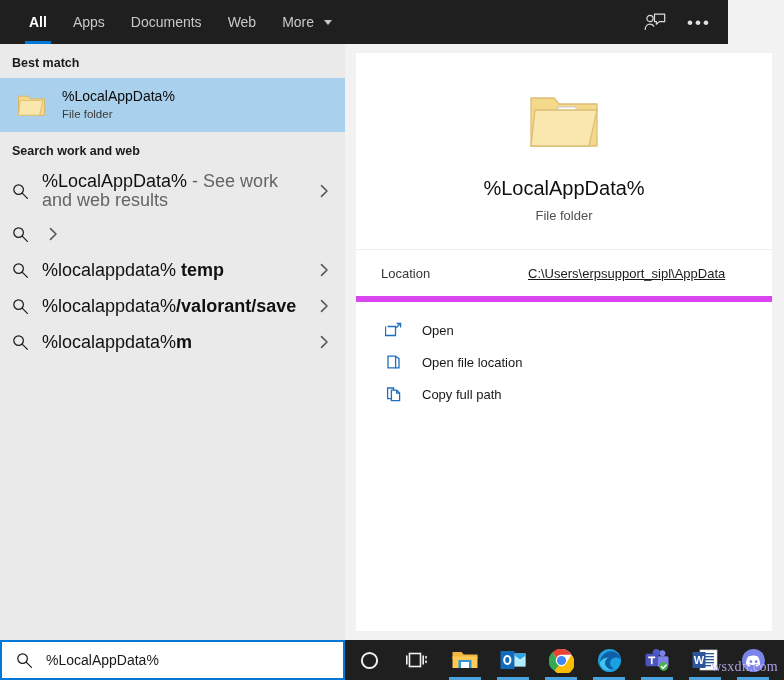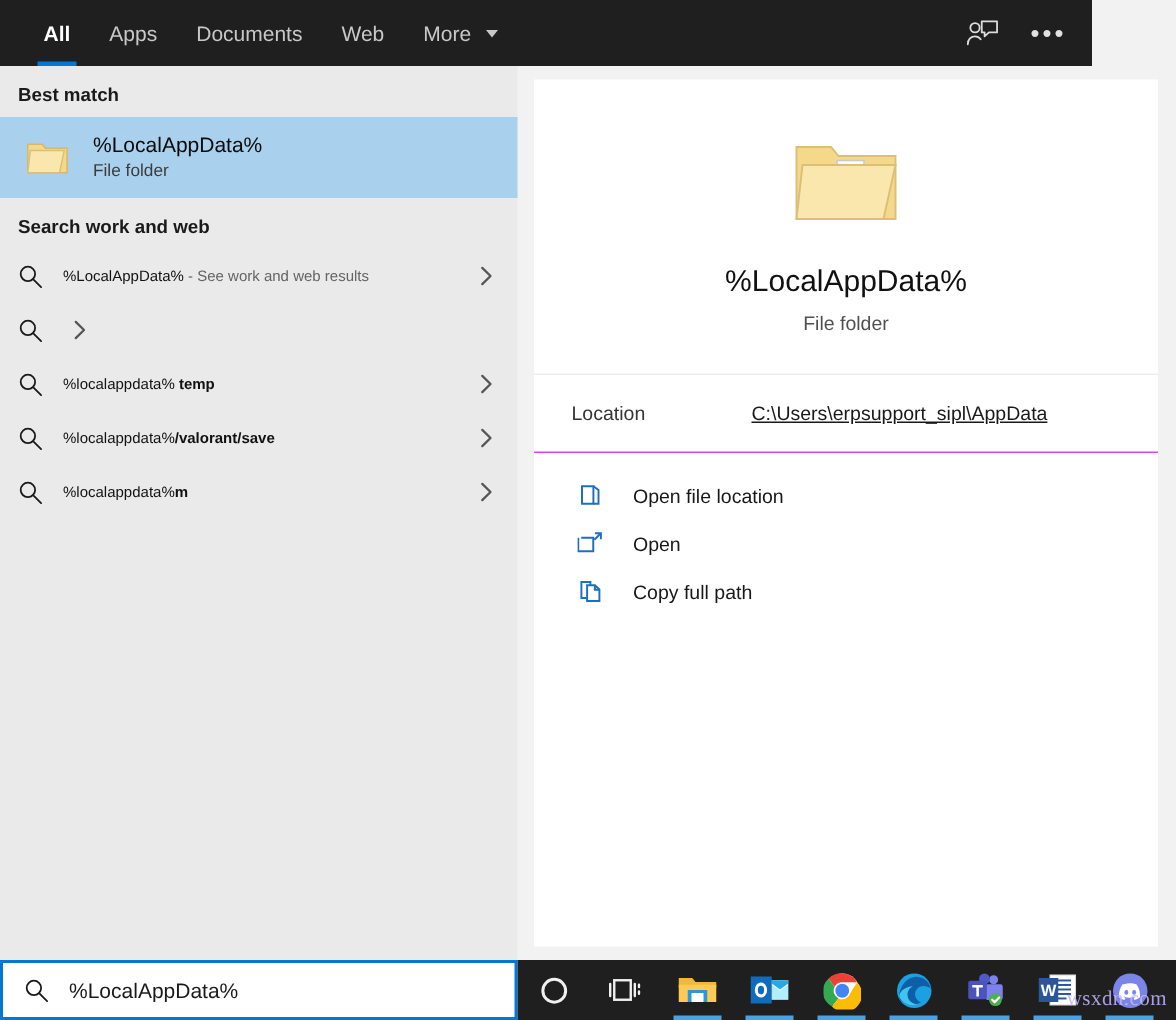--- a/index.html
+++ b/index.html
@@ -55,21 +55,21 @@
   .best-text { padding-left: 10px; }
   .best-title { font-size: 14px; color: #0b0b0b; line-height: 17px; }
   .best-sub { font-size: 11.5px; color: #3b3b3b; line-height: 16px; margin-top: 1px; }
 
   .res-item {
     display: flex; align-items: center; min-height: 36px;
     padding: 6px 10px 6px 12px; cursor: default;
   }
   .res-icon { width: 30px; flex: 0 0 30px; display: flex; justify-content: flex-start; align-items: center; }
   .res-label {
-    flex: 1 1 auto; font-size: 10px; color: #111; line-height: 19px;
+    flex: 1 1 auto; font-size: 18px; color: #111; line-height: 19px;
     padding-right: 6px; word-wrap: break-word;
   }
   .res-label b { font-weight: bold; }
   .res-label .muted { color: #646464; }
   .res-chev { flex: 0 0 22px; display: flex; justify-content: center; align-items: center; }
 
   
   .rightpane {
     position: absolute; left: 356px; top: 53px; width: 416px; height: 578px;
     background: #ffffff;
@@ -77,21 +77,21 @@
   .preview-hero {
     padding-top: 30px; text-align: center; border-bottom: 1px solid #ededed;
     padding-bottom: 26px;
   }
   .hero-icon { height: 78px; display: flex; align-items: center; justify-content: center; }
   .hero-title { font-size: 20px; color: #111; margin-top: 16px; }
   .hero-sub { font-size: 13px; color: #505050; margin-top: 8px; }
 
   .loc-row {
     display: flex; align-items: center; height: 52px;
-    border-bottom: 1px solid #d946ef; padding-left: 25px;
+    border-bottom: 6px solid #d946ef; padding-left: 25px; gap: 27px;
   }
   .loc-label { font-size: 13px; color: #353535; width: 108px; }
   .loc-link { font-size: 13px; color: #1a1a1a; text-decoration: underline; cursor: pointer; margin-left: 12px; }
 
   .actions { padding-top: 12px; }
   .action-row {
     display: flex; align-items: center; height: 32px; padding-left: 28px; cursor: default;
   }
   .action-icon { width: 20px; height: 20px; display: flex; align-items: center; justify-content: center; }
   .action-label { font-size: 13px; color: #181818; padding-left: 18px; }
@@ -286,36 +286,36 @@
 
     <div class="loc-row">
       <div class="loc-label">Location</div>
       <div class="loc-link">C:\Users\erpsupport_sipl\AppData</div>
     </div>
 
     <div class="actions">
       <div class="action-row">
         <div class="action-icon">
           <svg width="18" height="18" viewBox="0 0 18 18">
-            <path d="M3 3.2h7.6v11.6H3z" fill="none" stroke="#1e6fbf" stroke-width="1.3"></path>
-            <path d="M10.6 3.2l3.4 2.4v9.2h-3.4" fill="none" stroke="#1e6fbf" stroke-width="1.3"></path>
-          </svg>
-        </div>
-        <div class="action-label">Open file location</div>
-      </div>
-      <div class="action-row">
-        <div class="action-icon">
-          <svg width="18" height="18" viewBox="0 0 18 18">
             <path d="M2.5 5.5h8v9h-10v-9" fill="none" stroke="#1e6fbf" stroke-width="1.3"></path>
             <path d="M10 5.5h4.6v4.2" fill="none" stroke="#1e6fbf" stroke-width="1.3" opacity="0"></path>
             <path d="M11.2 6.8l4-4" stroke="#1e6fbf" stroke-width="1.3" fill="none"></path>
             <path d="M11.6 2.5h4v4" fill="none" stroke="#1e6fbf" stroke-width="1.3"></path>
           </svg>
         </div>
         <div class="action-label">Open</div>
+      </div>
+      <div class="action-row">
+        <div class="action-icon">
+          <svg width="18" height="18" viewBox="0 0 18 18">
+            <path d="M3 3.2h7.6v11.6H3z" fill="none" stroke="#1e6fbf" stroke-width="1.3"></path>
+            <path d="M10.6 3.2l3.4 2.4v9.2h-3.4" fill="none" stroke="#1e6fbf" stroke-width="1.3"></path>
+          </svg>
+        </div>
+        <div class="action-label">Open file location</div>
       </div>
       <div class="action-row">
         <div class="action-icon">
           <svg width="18" height="18" viewBox="0 0 18 18">
             <path d="M2.6 3h6v10.6h-6z" fill="none" stroke="#1e6fbf" stroke-width="1.3"></path>
             <path d="M6.4 5.2h5.2l3 2.8v7.6h-8.2z" fill="#ffffff" stroke="#1e6fbf" stroke-width="1.3"></path>
             <path d="M11.6 5.2v2.9h3" fill="none" stroke="#1e6fbf" stroke-width="1.3"></path>
           </svg>
         </div>
         <div class="action-label">Copy full path</div>

